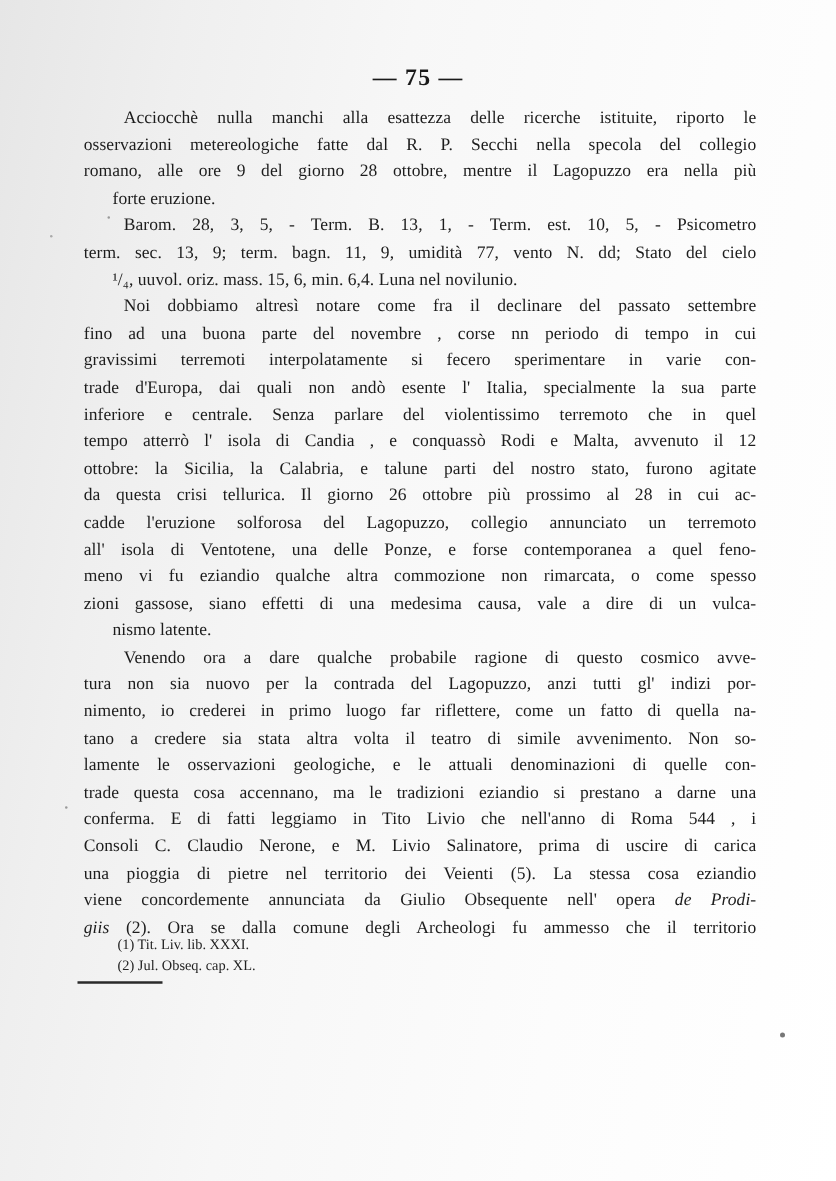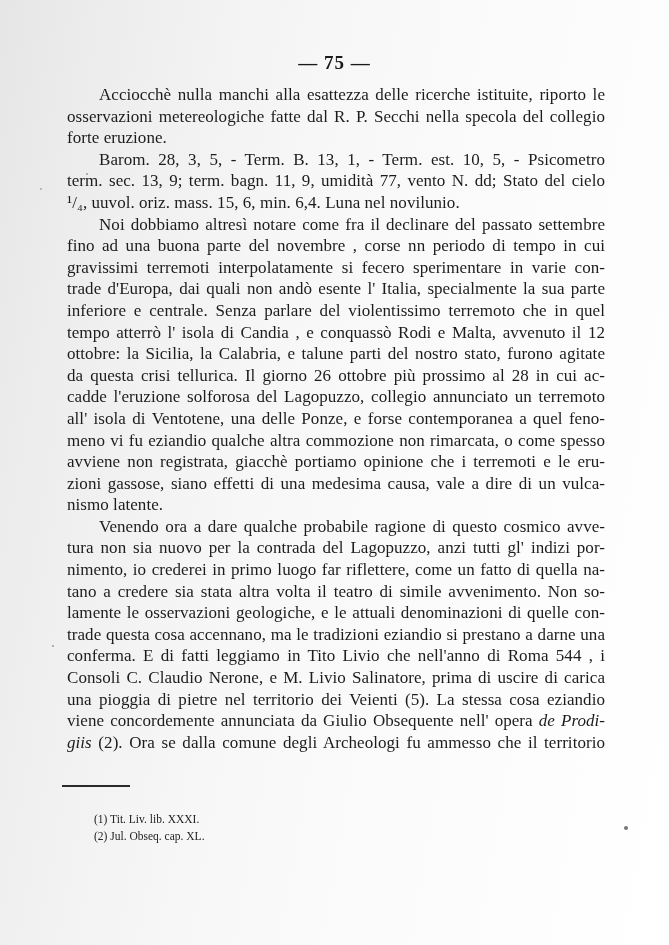--- a/index.html
+++ b/index.html
@@ -36,29 +36,30 @@
     .body-text {
       position: absolute;
       left: 67px;
       top: 84px;
       width: 538px;
     }
     .line {
       display: block;
       height: 21.6px;
       line-height: 21.6px;
-      font-size: 17px;
+      font-size: 14px;
       text-align: justify;
       text-align-last: justify;
       white-space: nowrap;
       overflow: hidden;
       letter-spacing: 0.05px;
     }
     .line.last {
       text-align-last: left;
+      margin-left: 23px;
     }
     .line.indent {
       padding-left: 32px;
     }
     .line .inner {
       display: inline-block;
       width: 100%;
       text-align: justify;
       text-align-last: justify;
     }
@@ -70,21 +71,21 @@
       position: absolute;
       left: 62px;
       top: 785px;
       width: 68px;
       height: 2px;
       background: #2a2a2a;
     }
     .footnotes {
       position: absolute;
       left: 94px;
-      top: 811px;
+      top: 748px;
       font-size: 11.5px;
       line-height: 17px;
       color: #222;
     }
     .footnote {
       display: block;
     }
     .speck {
       position: absolute;
       border-radius: 50%;
@@ -96,20 +97,21 @@
 
 <div class="page">
 
   <div class="page-number">— 75 —</div>
 
   <div class="body-text">
 
     <div>
       <span class="line indent"><span class="inner">Acciocchè nulla manchi alla esattezza delle ricerche istituite, riporto le</span></span>
       <span class="line"><span class="inner">osservazioni metereologiche fatte dal R. P. Secchi nella specola del collegio</span></span>
+      <span class="line"><span class="inner">romano, alle ore 9 del giorno 28 ottobre, mentre il Lagopuzzo era nella più</span></span>
       <span class="line last"><span class="inner">forte eruzione.</span></span>
     </div>
 
     <div>
       <span class="line indent"><span class="inner">Barom. 28, 3, 5, - Term. B. 13, 1, - Term. est. 10, 5, - Psicometro</span></span>
       <span class="line"><span class="inner">term. sec. 13, 9; term. bagn. 11, 9, umidità 77, vento N. dd; Stato del cielo</span></span>
       <span class="line last"><span class="inner">¹/₄, uuvol. oriz. mass. 15, 6, min. 6,4. Luna nel novilunio.</span></span>
     </div>
 
     <div>
@@ -117,21 +119,20 @@
       <span class="line"><span class="inner">fino ad una buona parte del novembre , corse nn periodo di tempo in cui</span></span>
       <span class="line"><span class="inner">gravissimi terremoti interpolatamente si fecero sperimentare in varie con-</span></span>
       <span class="line"><span class="inner">trade d'Europa, dai quali non andò esente l' Italia, specialmente la sua parte</span></span>
       <span class="line"><span class="inner">inferiore e centrale. Senza parlare del violentissimo terremoto che in quel</span></span>
       <span class="line"><span class="inner">tempo atterrò l' isola di Candia , e conquassò Rodi e Malta, avvenuto il 12</span></span>
       <span class="line"><span class="inner">ottobre: la Sicilia, la Calabria, e talune parti del nostro stato, furono agitate</span></span>
       <span class="line"><span class="inner">da questa crisi tellurica. Il giorno 26 ottobre più prossimo al 28 in cui ac-</span></span>
       <span class="line"><span class="inner">cadde l'eruzione solforosa del Lagopuzzo, collegio annunciato un terremoto</span></span>
       <span class="line"><span class="inner">all' isola di Ventotene, una delle Ponze, e forse contemporanea a quel feno-</span></span>
       <span class="line"><span class="inner">meno vi fu eziandio qualche altra commozione non rimarcata, o come spesso</span></span>
-      <span class="line"><span class="inner">avviene non registrata, giacchè portiamo opinione che i terremoti e le eru-</span></span>
       <span class="line"><span class="inner">zioni gassose, siano effetti di una medesima causa, vale a dire di un vulca-</span></span>
       <span class="line last"><span class="inner">nismo latente.</span></span>
     </div>
 
     <div>
       <span class="line indent"><span class="inner">Venendo ora a dare qualche probabile ragione di questo cosmico avve-</span></span>
       <span class="line"><span class="inner">tura non sia nuovo per la contrada del Lagopuzzo, anzi tutti gl' indizi por-</span></span>
       <span class="line"><span class="inner">nimento, io crederei in primo luogo far riflettere, come un fatto di quella na-</span></span>
       <span class="line"><span class="inner">tano a credere sia stata altra volta il teatro di simile avvenimento. Non so-</span></span>
       <span class="line"><span class="inner">lamente le osservazioni geologiche, e le attuali denominazioni di quelle con-</span></span>

